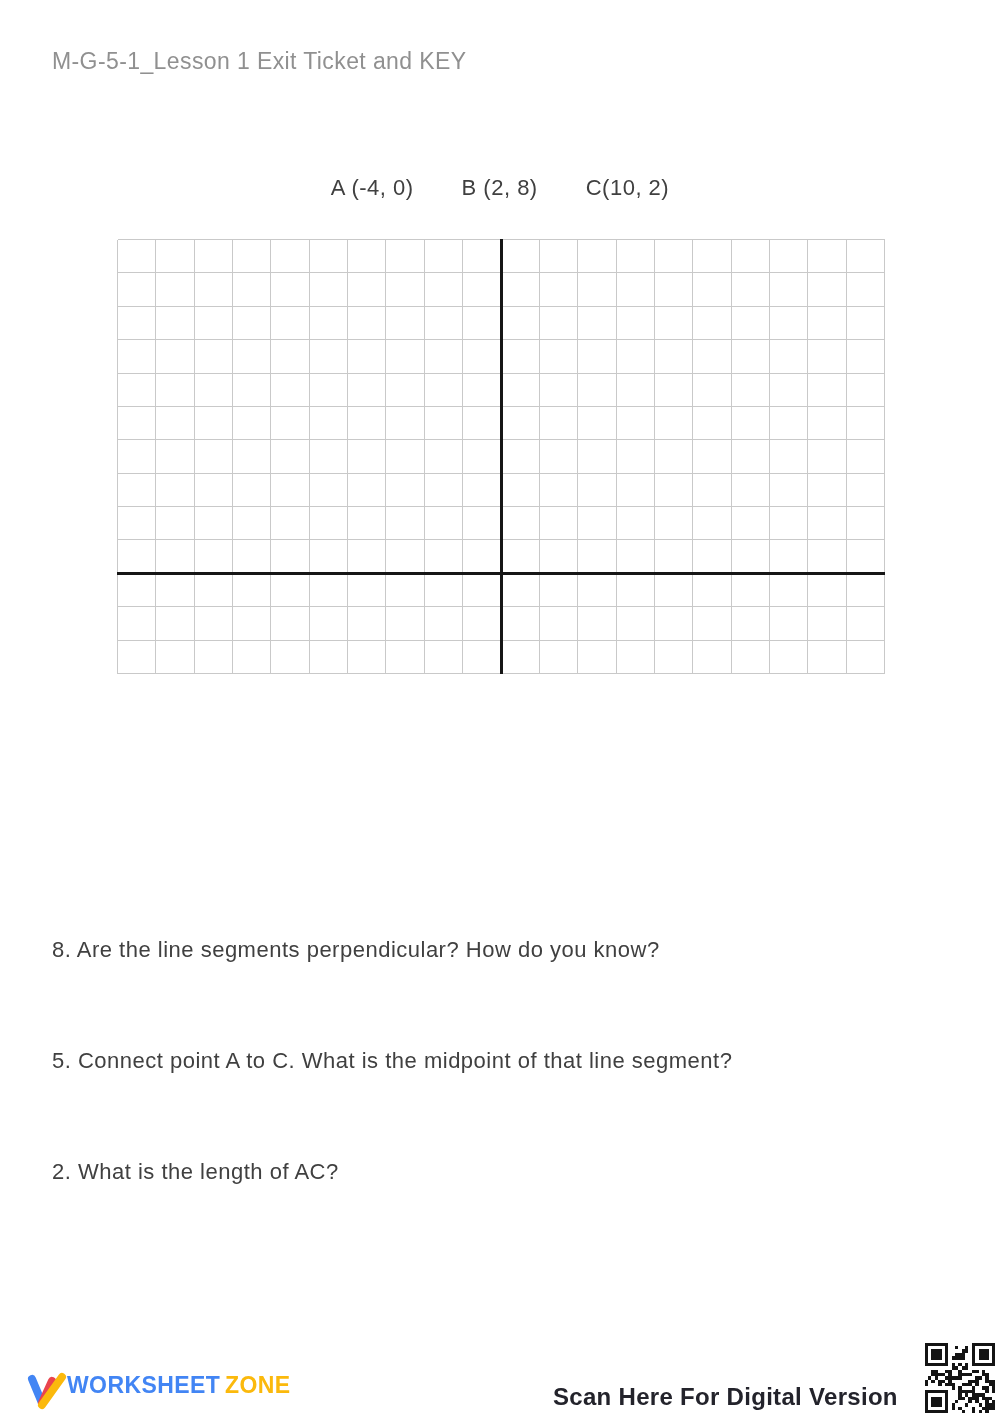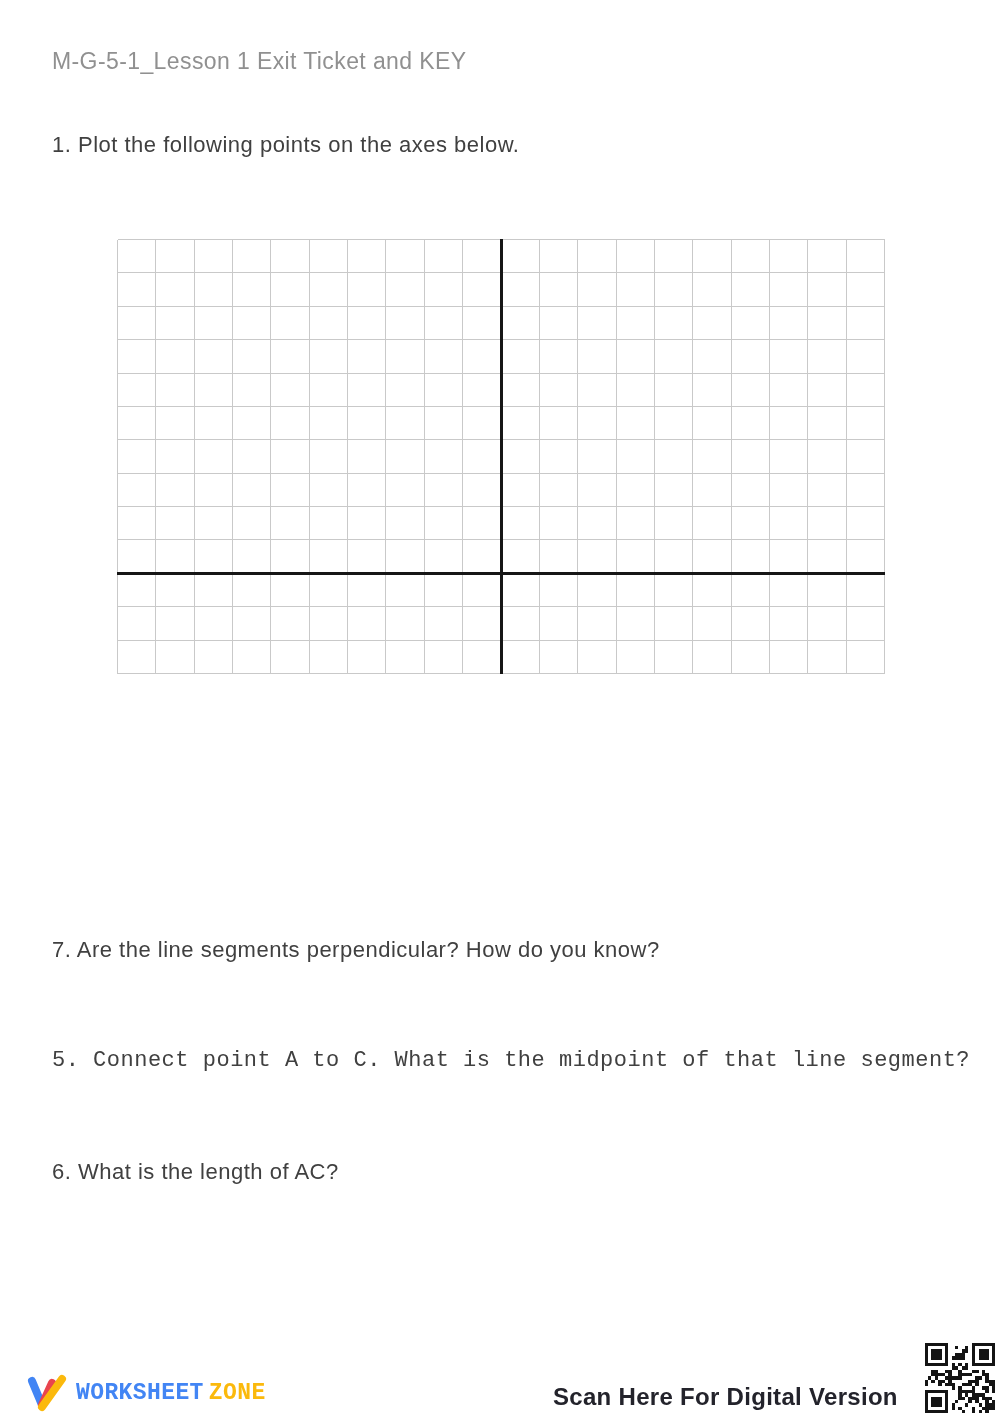--- a/index.html
+++ b/index.html
@@ -24,21 +24,21 @@
     left:52px;
     font-size:22px;
     line-height:26px;
     color:#404040;
     letter-spacing:0.5px;
   }
   #q1{top:132px;}
   #q2{top:714px;}
   #q3{top:826px;}
   #q4{top:937px;}
-  #q5{top:1048px;font-family:Liberation Mono, monospace;}
+  #q5{top:1048px;}
   #q6{top:1159px;}
   .points-row{
     position:absolute;
     top:175px; left:0;
     width:1000px;
     display:flex;
     justify-content:center;
     gap:48px;
     font-size:22px;
     color:#404040;
@@ -46,23 +46,20 @@
   }
   .grid-svg{
     position:absolute;
     left:117px; top:239px;
   }
   .brand{
     position:absolute;
     left:25px; top:1372px;
     height:42px;
     display:flex;
-    align-items:center;
-    gap:9px;
-    font-family:Liberation Mono, monospace;
   }
   .brand-text{
     font-weight:bold;
     font-size:23px;
     letter-spacing:0.4px;
     white-space:nowrap;
   }
   .brand-worksheet{color:#4285F4;}
   .brand-zone{color:#FBB90C; margin-left:5px;}
   .scan-text{
@@ -80,22 +77,26 @@
     background:#ffffff;
   }
 </style>
 </head>
 <body>
 
 <div class="page">
 
   <div class="doc-title">M-G-5-1_Lesson 1 Exit Ticket and KEY</div>
 
-  <div class="question" id="q1">1. Plot the following points on the axes below.</div>
-
+
+  <div class="points-row">
+    <span>A (-4, 0)</span>
+    <span>B (2, 8)</span>
+    <span>C(10, 2)</span>
+  </div>
 
   <svg class="grid-svg" width="768" height="436" viewBox="0 0 768 436" shape-rendering="crispEdges">
       <line x1="0.5" y1="0.5" x2="0.5" y2="434.5" stroke="#c9c9c9" stroke-width="1"></line>
       <line x1="38.5" y1="0.5" x2="38.5" y2="434.5" stroke="#c9c9c9" stroke-width="1"></line>
       <line x1="77.5" y1="0.5" x2="77.5" y2="434.5" stroke="#c9c9c9" stroke-width="1"></line>
       <line x1="115.5" y1="0.5" x2="115.5" y2="434.5" stroke="#c9c9c9" stroke-width="1"></line>
       <line x1="153.5" y1="0.5" x2="153.5" y2="434.5" stroke="#c9c9c9" stroke-width="1"></line>
       <line x1="192.5" y1="0.5" x2="192.5" y2="434.5" stroke="#c9c9c9" stroke-width="1"></line>
       <line x1="230.5" y1="0.5" x2="230.5" y2="434.5" stroke="#c9c9c9" stroke-width="1"></line>
       <line x1="268.5" y1="0.5" x2="268.5" y2="434.5" stroke="#c9c9c9" stroke-width="1"></line>
@@ -123,23 +124,23 @@
       <line x1="0.5" y1="267.5" x2="767.5" y2="267.5" stroke="#c9c9c9" stroke-width="1"></line>
       <line x1="0.5" y1="300.5" x2="767.5" y2="300.5" stroke="#c9c9c9" stroke-width="1"></line>
       <line x1="0.5" y1="334.5" x2="767.5" y2="334.5" stroke="#c9c9c9" stroke-width="1"></line>
       <line x1="0.5" y1="367.5" x2="767.5" y2="367.5" stroke="#c9c9c9" stroke-width="1"></line>
       <line x1="0.5" y1="401.5" x2="767.5" y2="401.5" stroke="#c9c9c9" stroke-width="1"></line>
       <line x1="0.5" y1="434.5" x2="767.5" y2="434.5" stroke="#c9c9c9" stroke-width="1"></line>
       <line x1="384.5" y1="0" x2="384.5" y2="435" stroke="#161616" stroke-width="3"></line>
       <line x1="0" y1="334.5" x2="768" y2="334.5" stroke="#161616" stroke-width="3"></line>
     </svg>
 
-  <div class="question" id="q4">7. Are the line segments perpendicular? How do you know?</div>
+  <div class="question" id="q4">8. Are the line segments perpendicular? How do you know?</div>
   <div class="question" id="q5">5. Connect point A to C. What is the midpoint of that line segment?</div>
-  <div class="question" id="q6">6. What is the length of AC?</div>
+  <div class="question" id="q6">2. What is the length of AC?</div>
 
   <div class="brand">
     <svg width="42" height="38" viewBox="0 0 42 38">
       <line x1="7" y1="7" x2="17" y2="31" stroke="#4285F4" stroke-width="8" stroke-linecap="round"></line>
       <line x1="17" y1="31" x2="27" y2="9" stroke="#E9444E" stroke-width="8" stroke-linecap="round"></line>
       <line x1="17" y1="33" x2="37" y2="5" stroke="#FBB90C" stroke-width="8" stroke-linecap="round"></line>
     </svg>
     <span class="brand-text"><span class="brand-worksheet">WORKSHEET</span><span class="brand-zone">ZONE</span></span>
   </div>
 

